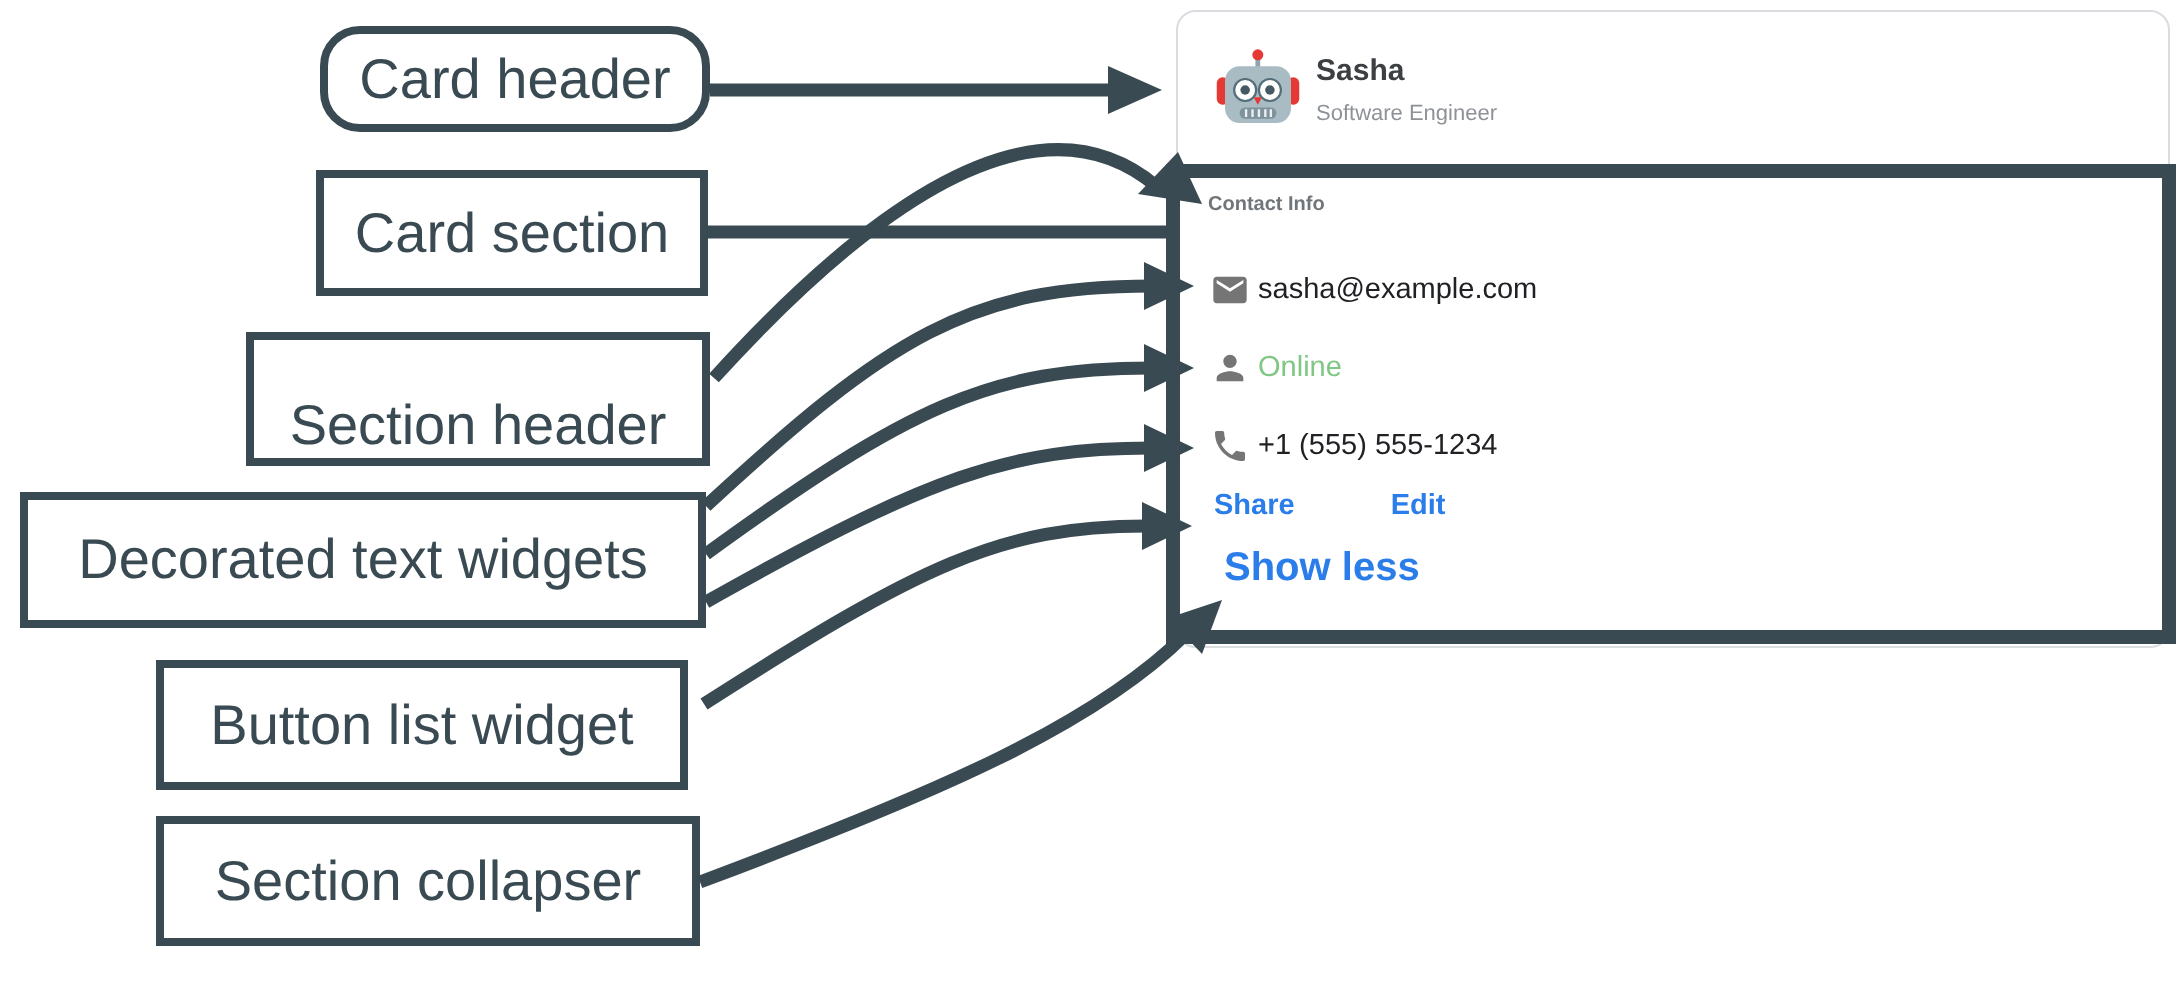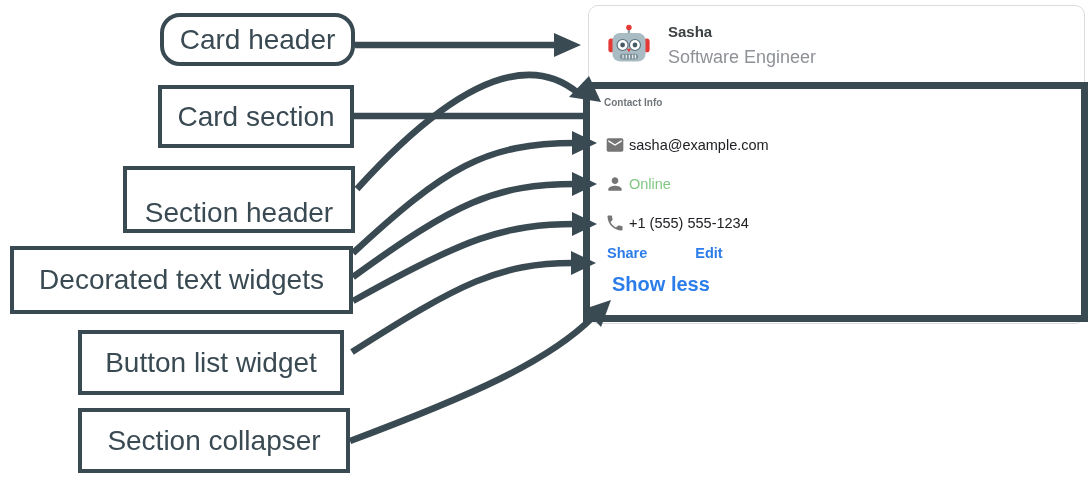--- a/index.html
+++ b/index.html
@@ -8,24 +8,24 @@
   
   .anno-box{position:absolute;box-sizing:border-box;background:#fff;border:4px solid #3A4A53;
             color:#3A4A53;font-size:28px;display:flex;align-items:center;justify-content:center;
             z-index:4;white-space:nowrap;}
   
   .arrows{position:absolute;left:0;top:0;z-index:3;}
   
   .card{position:absolute;left:588px;top:5px;width:497px;height:319px;box-sizing:border-box;
         background:#fff;border:1.5px solid #DADCE0;border-radius:10px;z-index:1;}
   .card-header{position:absolute;left:0;top:0;width:100%;height:78px;display:flex;
-               align-items:center;padding-left:18px;box-sizing:border-box;gap:17px;}
+               align-items:center;padding-left:18px;box-sizing:border-box;gap:7px;}
   .avatar{width:44px;height:44px;flex:0 0 auto;}
   .hdr-name{font-size:15px;font-weight:bold;color:#3C4043;line-height:1;}
-  .hdr-role{font-size:18px;color:#8E9297;line-height:1;margin-top:9px;}
+  .hdr-role{font-size:11px;color:#8E9297;line-height:1;margin-top:9px;}
   .section{position:absolute;left:583px;top:82px;width:505px;height:240px;box-sizing:border-box;
            background:#fff;border:7px solid #3A4A53;z-index:2;}
   .sec-title{position:absolute;left:14px;top:8px;font-size:10px;font-weight:bold;color:#70757A;}
   .sec-row{position:absolute;display:flex;align-items:center;gap:4px;}
   .sec-row .ric{width:20px;height:20px;flex:0 0 auto;}
   .row-text{font-size:14.5px;color:#202124;}
   .row-text.green{color:#81C784;}
   .btn-row{position:absolute;left:17px;top:156px;display:flex;gap:48px;align-items:flex-end;}
   .blue-btn{font-size:14.5px;font-weight:bold;color:#2B7DE9;cursor:pointer;}
   .collapser{position:absolute;left:22px;top:184px;font-size:20px;font-weight:bold;

